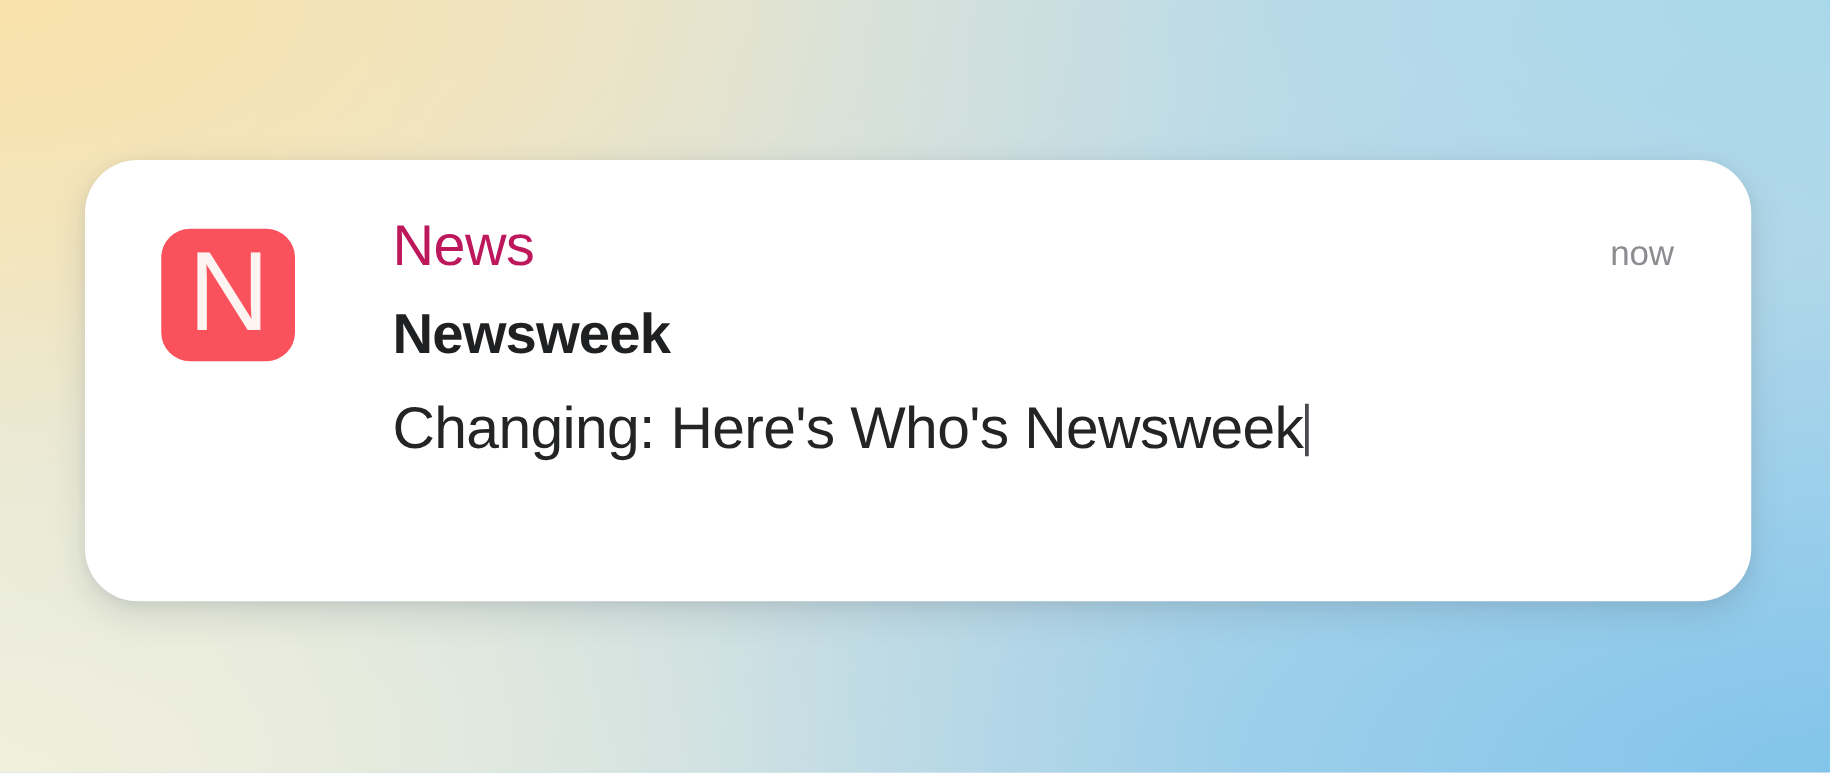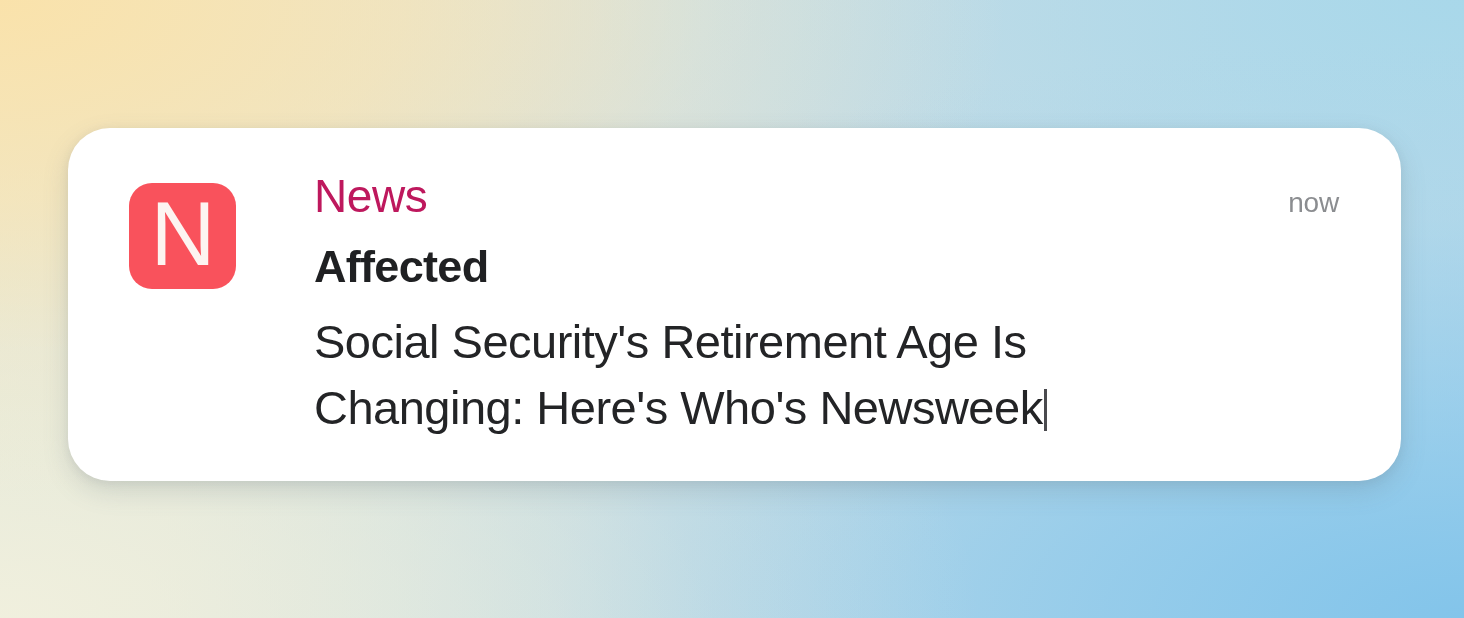--- a/index.html
+++ b/index.html
@@ -138,23 +138,22 @@
     <span class="glyph">N</span>
   </div>
 
   <div id="notification-body">
 
     <div id="app-name-row">
       <span id="app-name">News</span>
       <span id="timestamp">now</span>
     </div>
 
-    <div id="source-name">Affected</div>
+    <div id="source-name">Newsweek</div>
 
     <div id="headline">
-      <span class="line line-1">Social Security's Retirement Age Is</span>
       <span class="line-2">
         <span>Changing: Here's Who's Newsweek</span><span id="text-caret"></span>
       </span>
     </div>
 
   </div>
 </div>
 
 </body></html>

